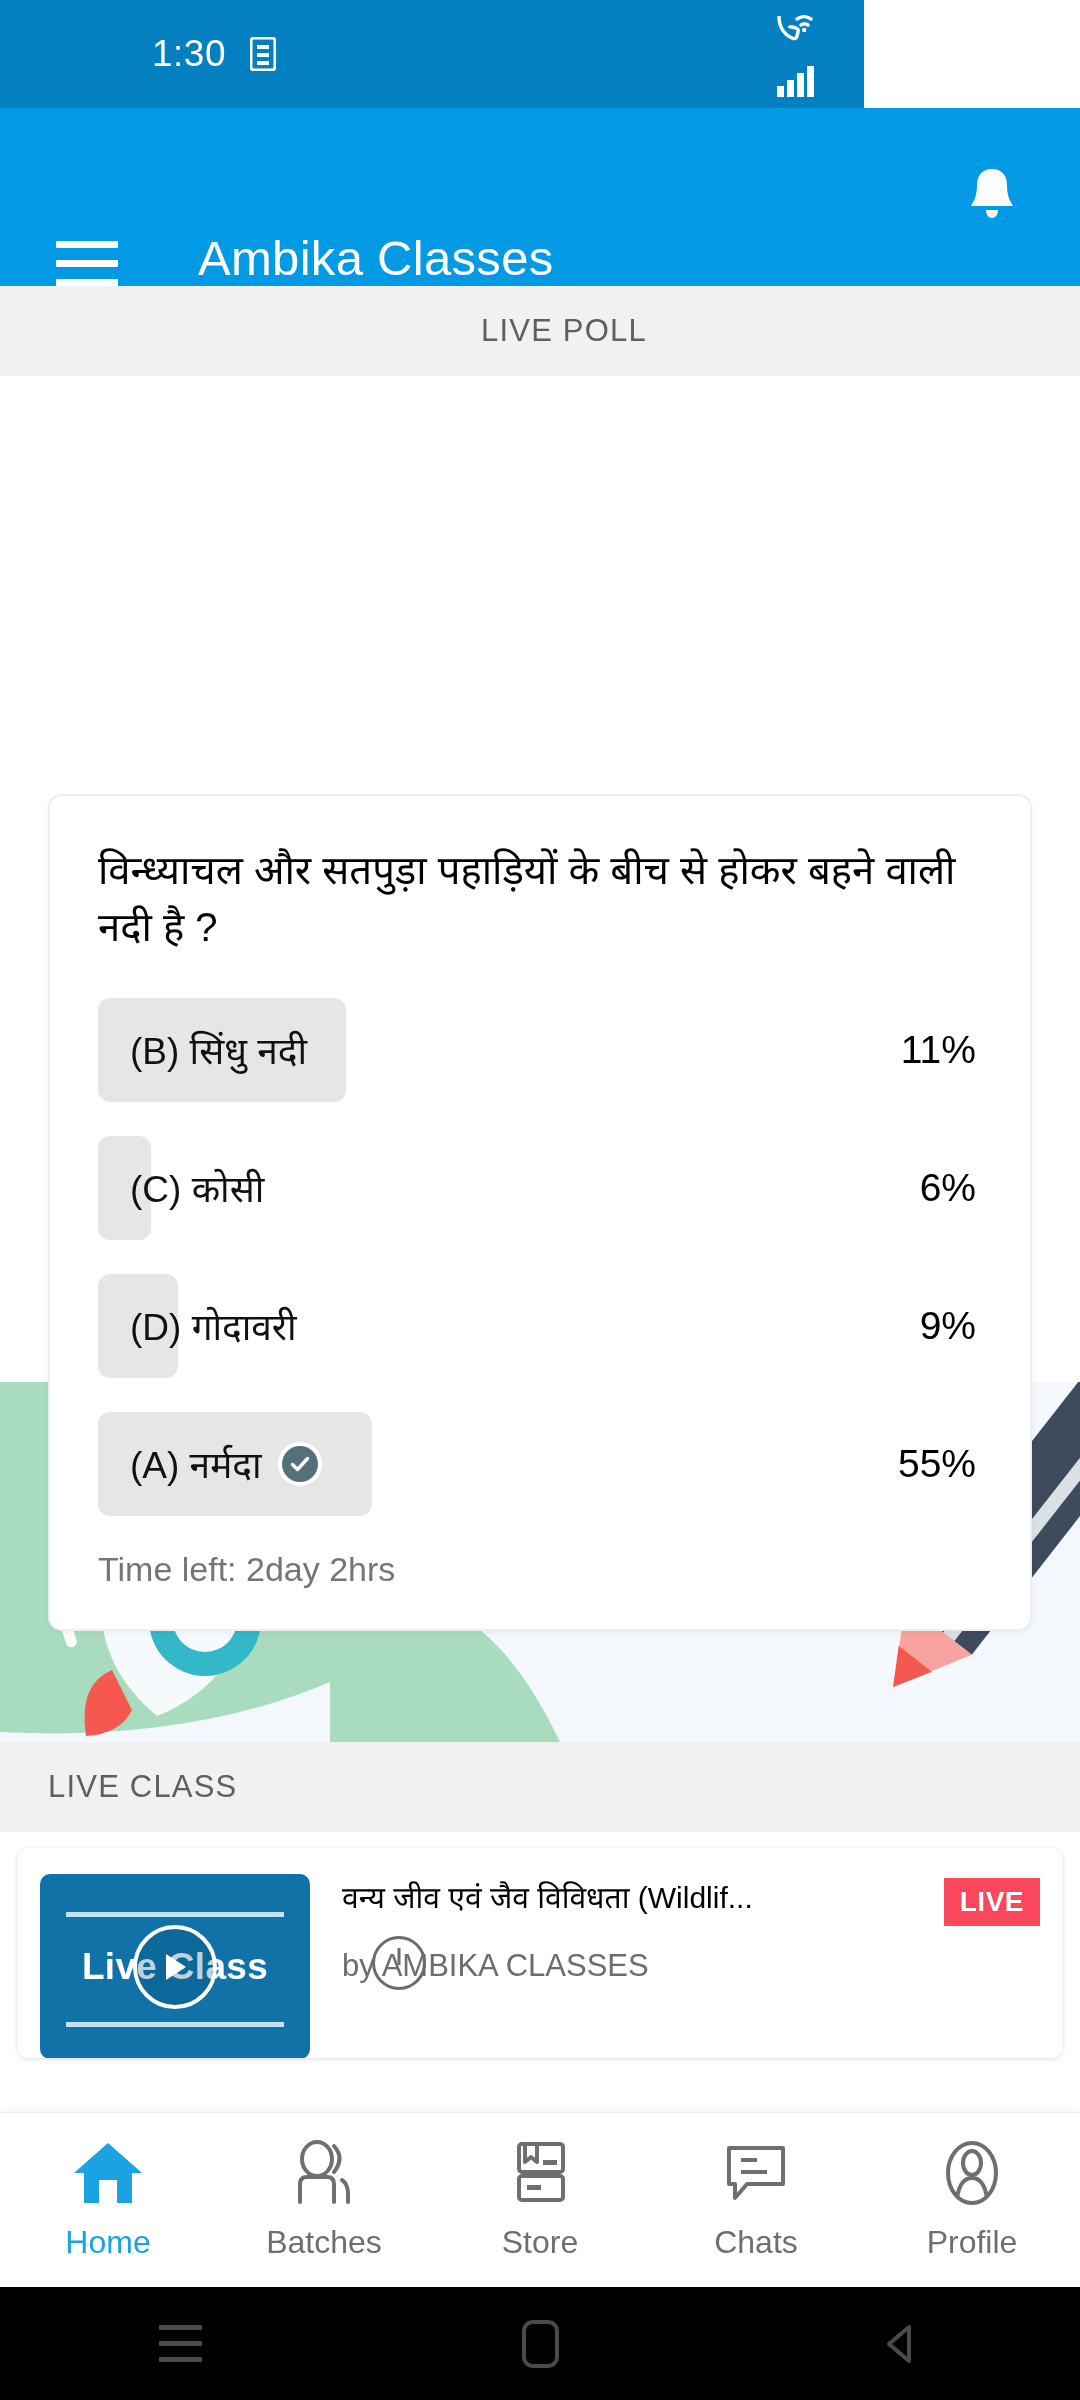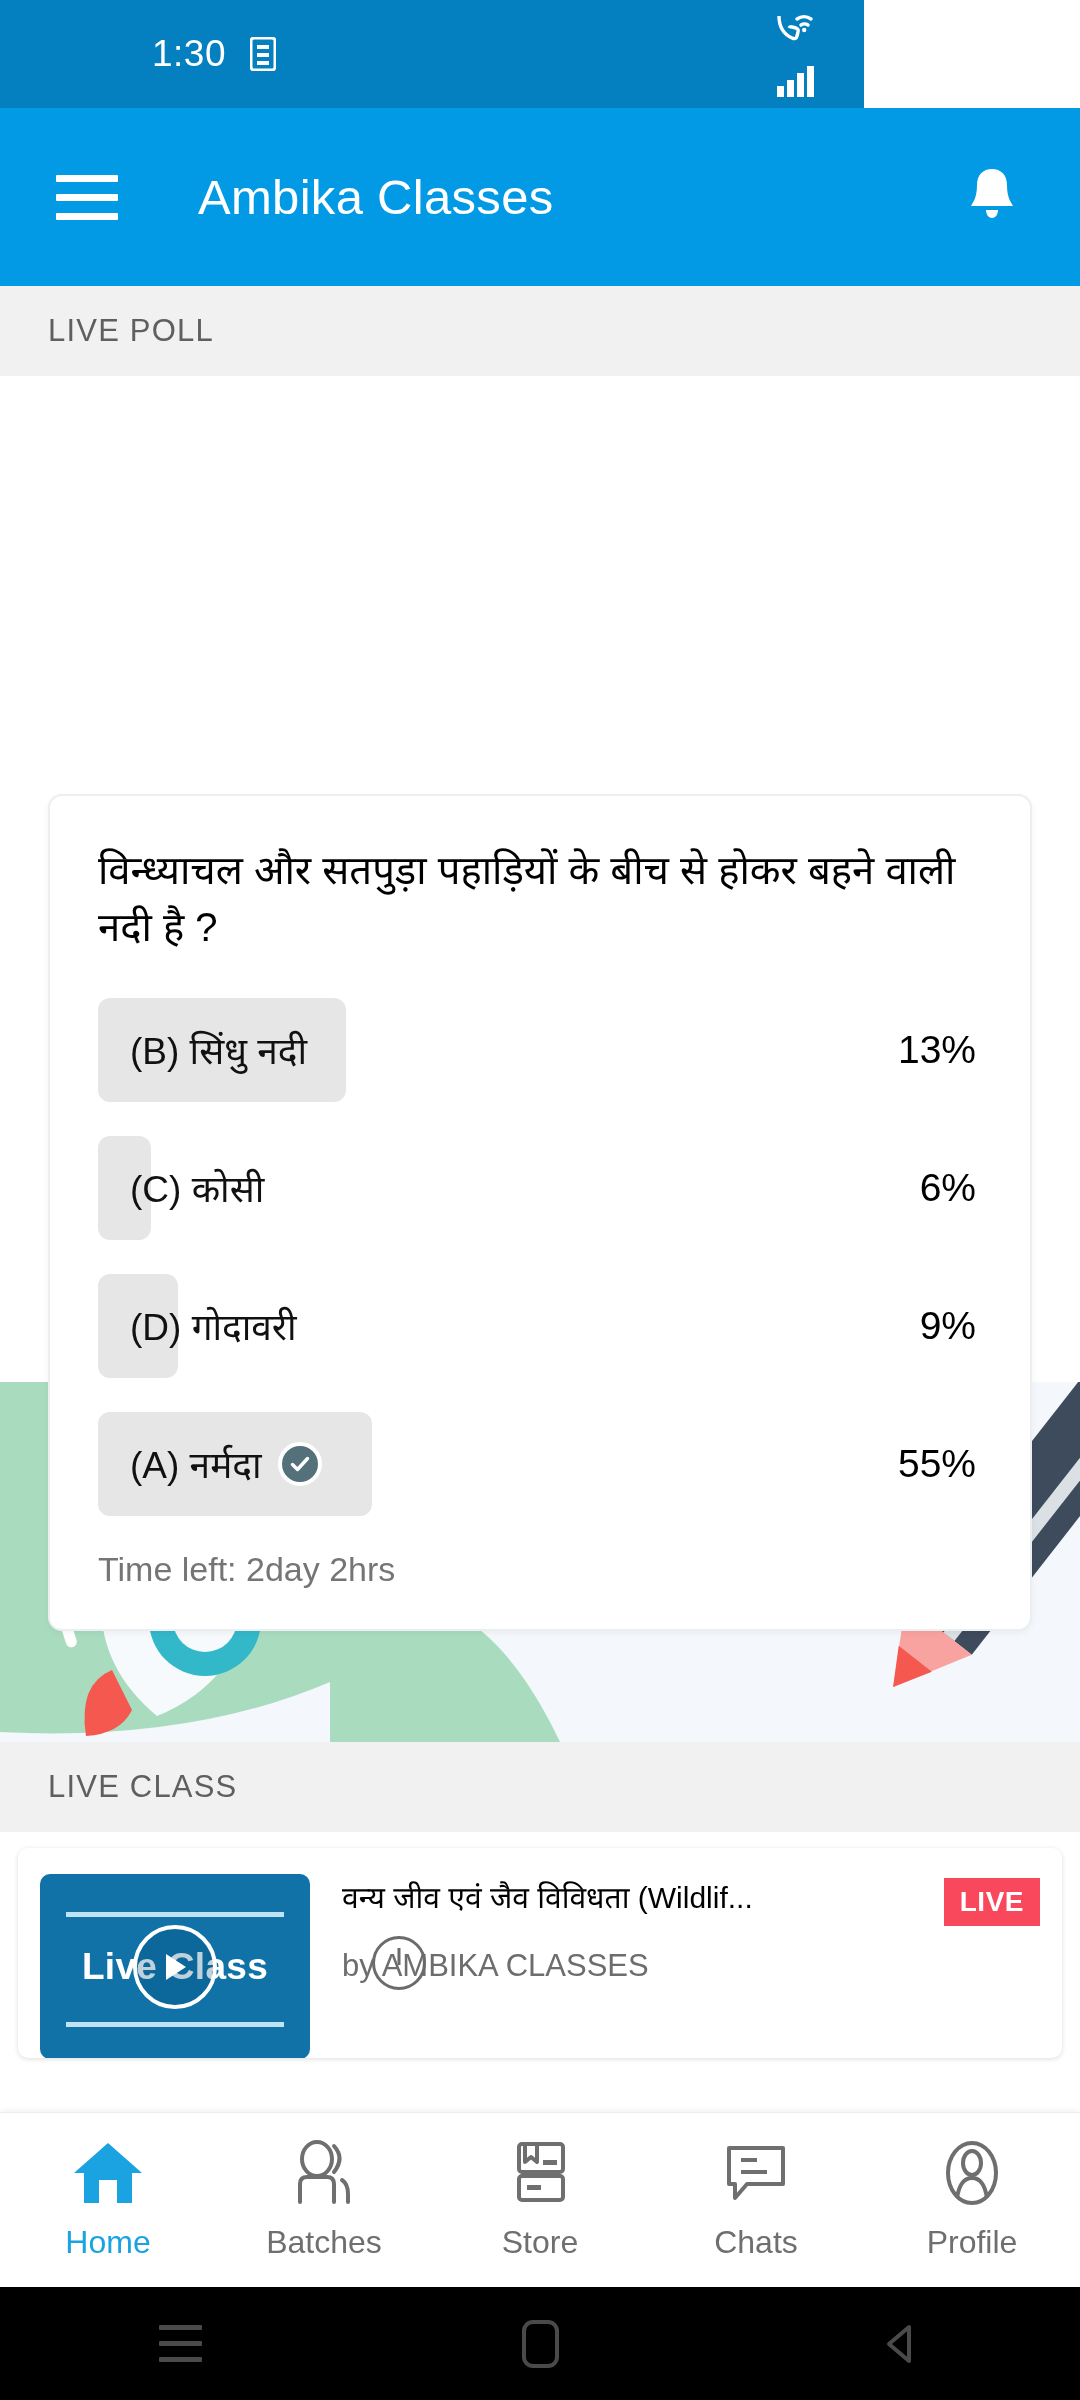--- a/index.html
+++ b/index.html
@@ -27,21 +27,21 @@
   }
   .battery:after{
     content:""; position:absolute; right:-7px; top:10px; width:4px; height:13px;
     background:#fff; border-radius:0 3px 3px 0;
   }
   .battery span{ font-size:21px; line-height:1; }
 
   
   .appbar {
     position:absolute; top:108px; left:0; width:1080px; height:178px;
-    background:#039ae5; display:flex; align-items:center;
+    background:#039ae5; display:flex; align-items:flex-end;
   }
   .hamburger { margin-left:56px; width:62px; display:flex; flex-direction:column; gap:12px; cursor:pointer;}
   .hamburger i { display:block; height:7px; background:#fff; border-radius:1px; }
   .app-title { margin-left:80px; color:#fff; font-size:49px; font-weight:400; letter-spacing:.3px;}
   .bell { position:absolute; right:62px; top:50%; transform:translateY(-50%); }
 
   
   .section-head {
     background:#f1f1f1; width:1080px; height:90px;
     display:flex; align-items:center;
@@ -209,21 +209,21 @@
     </div>
     <div class="app-title">Ambika Classes</div>
     <div class="bell">
       <svg width="52" height="60" viewBox="0 0 52 60">
         <path d="M26 4 c-9 0 -15 6 -15 16 c0 13 -4 17 -6 21 h42 c-2 -4 -6 -8 -6 -21 c0 -10 -6 -16 -15 -16 z" fill="#fff"></path>
         <path d="M20 45 h12 c0 5 -3 8 -6 8 c-3 0 -6 -3 -6 -8 z" fill="#fff"></path>
       </svg>
     </div>
   </div>
 
-  <div class="section-head" style="position:absolute; top:286px; left:0;">
+  <div class="section-head" style="position:absolute; top:286px; left:0;justify-content:center;">
     <span>LIVE POLL</span>
   </div>
 
   <div class="poll-wrap">
 
     <svg class="illus" viewBox="0 0 1080 360" preserveAspectRatio="none">
       <rect x="0" y="0" width="1080" height="360" fill="#f4f7fb"></rect>
       <path d="M0 0 h330 v300 q-140 60 -330 50 z" fill="#a9dcbf"></path>
       <path d="M330 230 q140 -60 230 130 h-230 z" fill="#a9dcbf"></path>
 
@@ -258,21 +258,21 @@
     </svg>
 
     <div class="poll-card">
       <div class="poll-q">विन्ध्याचल और सतपुड़ा पहाड़ियों के बीच से होकर बहने वाली नदी है ?</div>
 
       <div class="opt-row">
         <div class="opt-bar" style="width:28%"></div>
         <div class="opt-label">
           <span>(B) सिंधु नदी</span>
         </div>
-        <div class="opt-pct">13%</div>
+        <div class="opt-pct">11%</div>
       </div>
 
       <div class="opt-row">
         <div class="opt-bar" style="width:6%"></div>
         <div class="opt-label">
           <span>(C) कोसी</span>
         </div>
         <div class="opt-pct">6%</div>
       </div>
 

